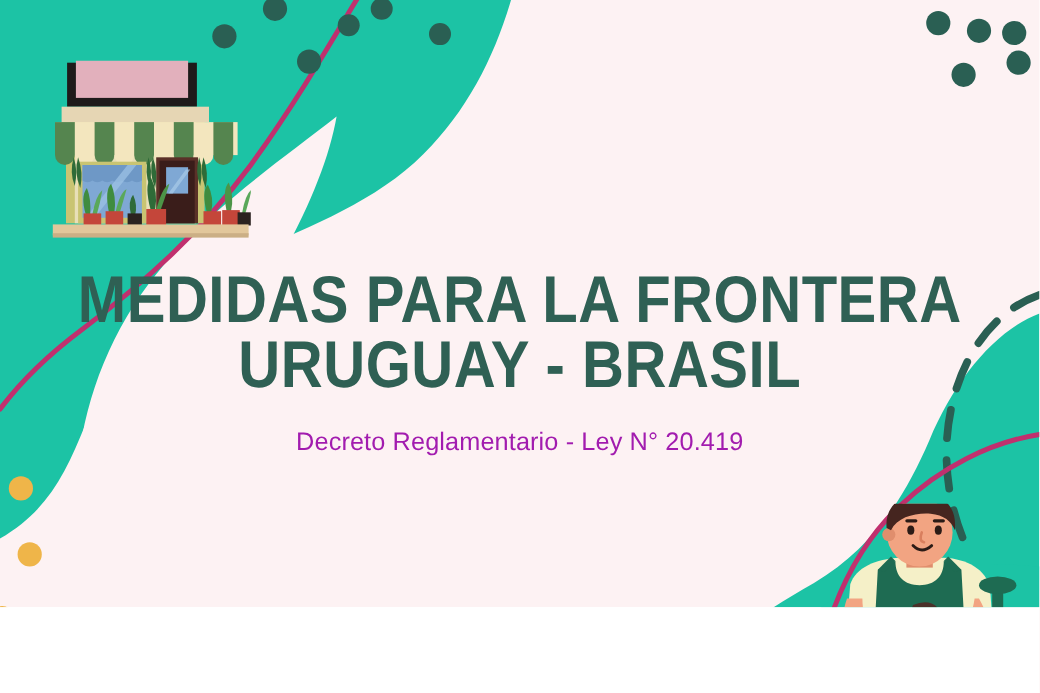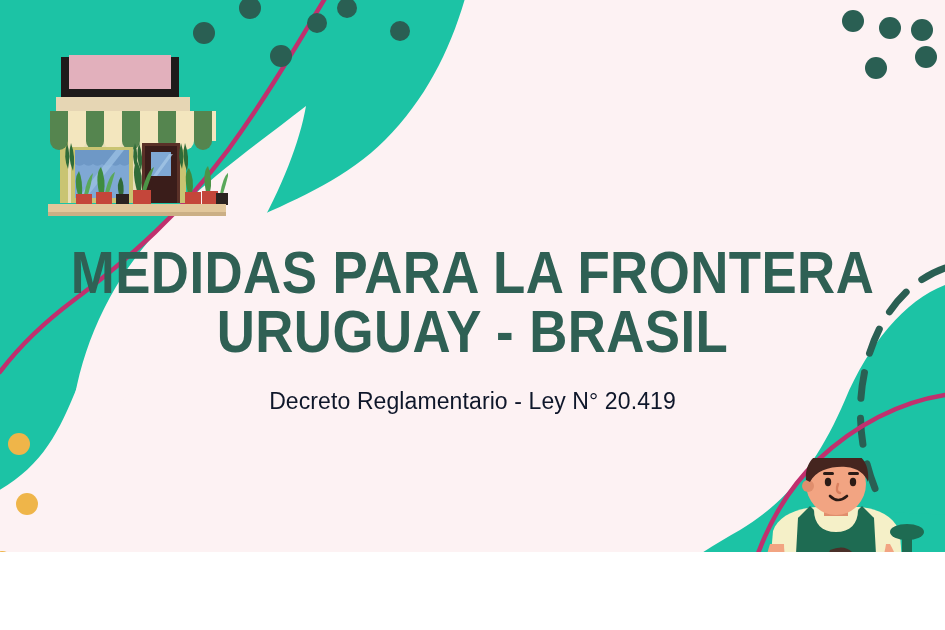--- a/index.html
+++ b/index.html
@@ -51,21 +51,21 @@
     font-weight: bold;
     line-height: 0.99;
     letter-spacing: 0.5px;
     text-transform: uppercase;
     transform: scaleX(0.88);
     transform-origin: center top;
     white-space: pre-line;
   }
   #subtitle {
     margin: 26px 0 0 0;
-    color: #0f172a;
+    color: #a21caf;
     font-family: "Liberation Sans", sans-serif;
     font-size: 23px;
     font-weight: normal;
     letter-spacing: 0.1px;
   }
 </style>
 </head>
 <body>
 
 <div id="slide">

